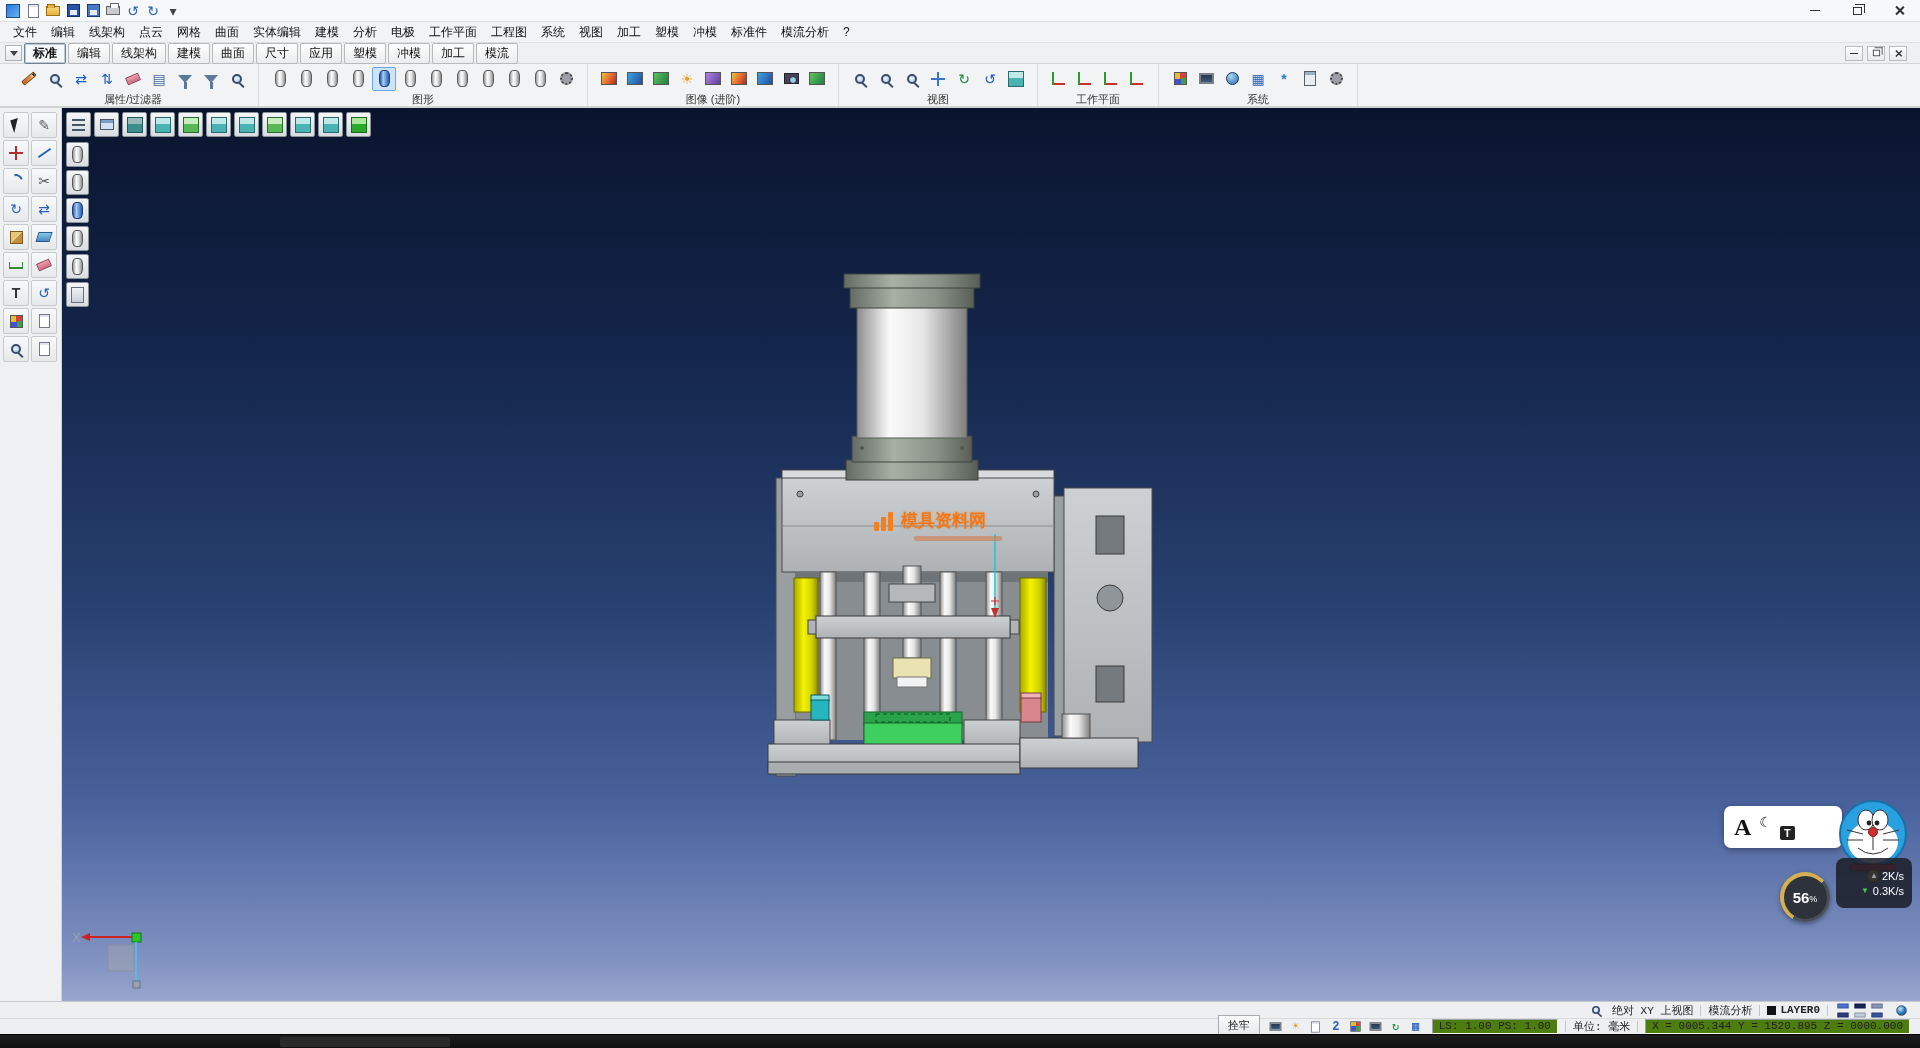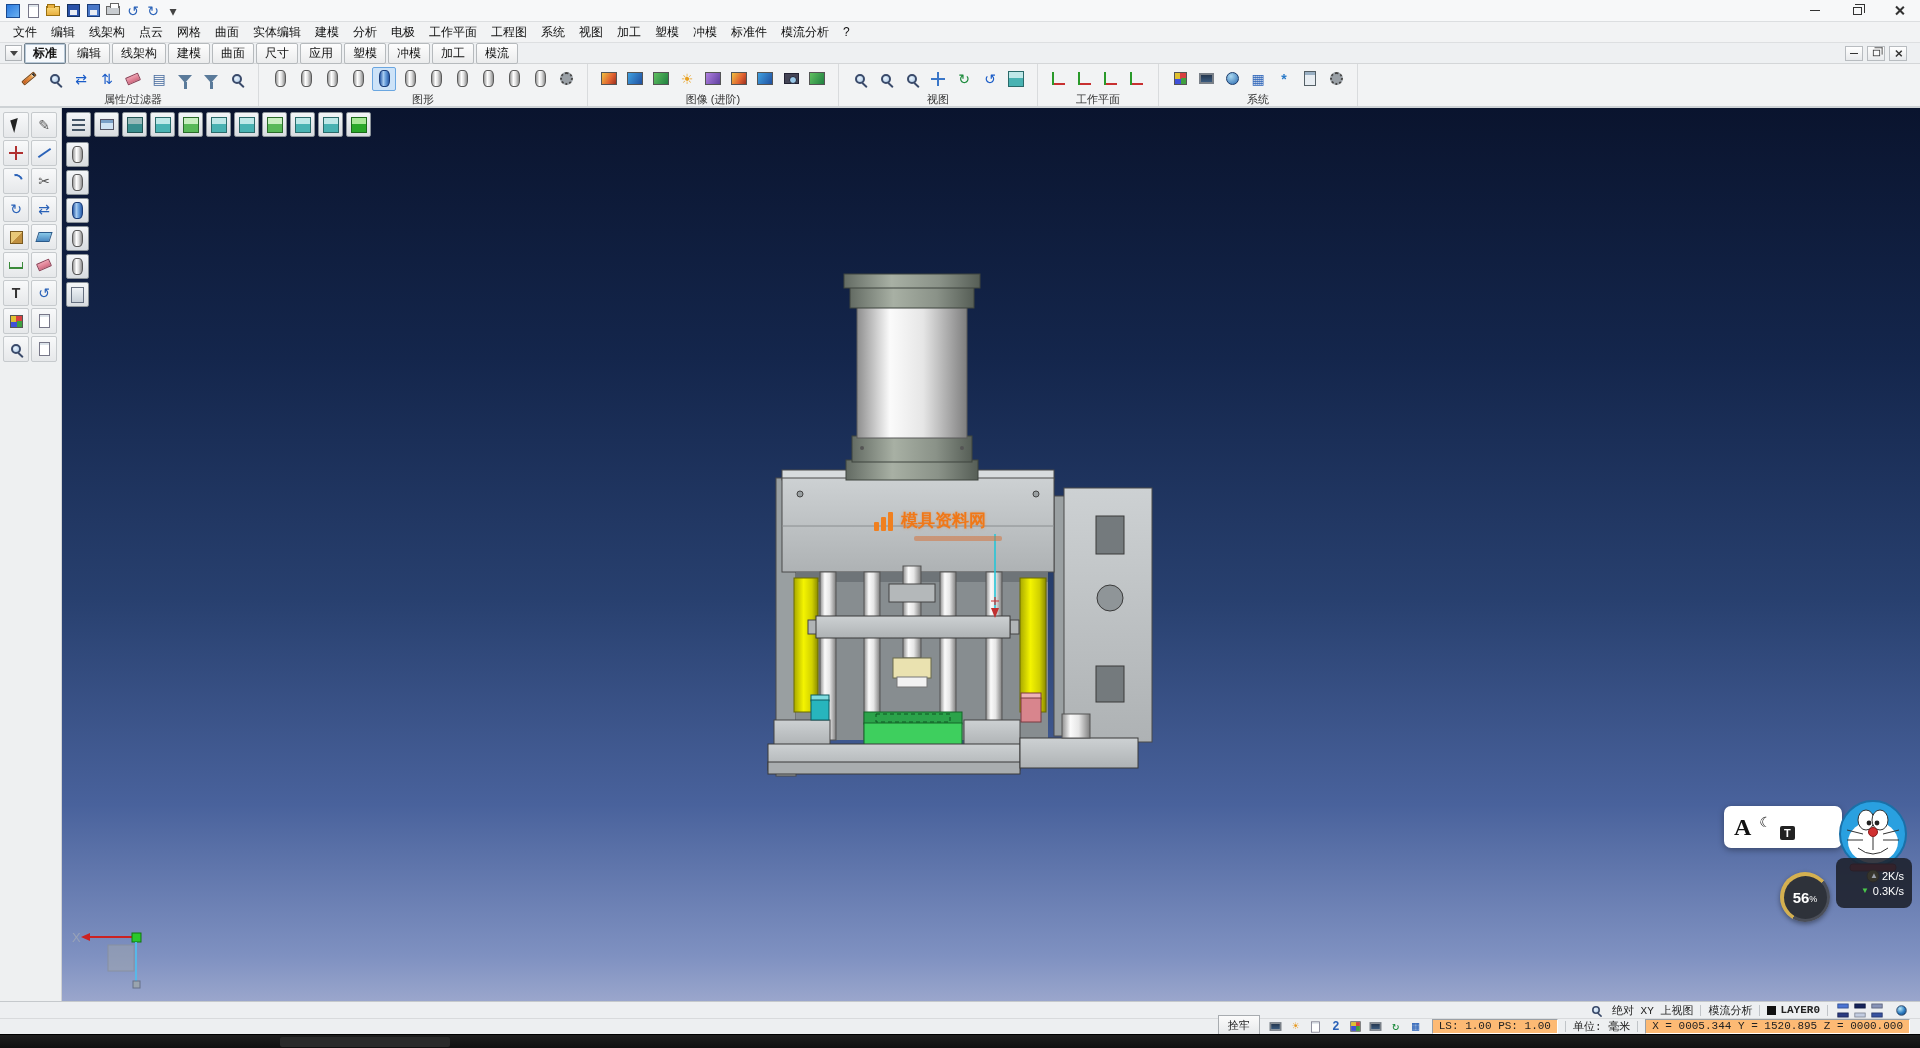--- a/index.html
+++ b/index.html
@@ -135,21 +135,21 @@
   .pct-in{width:43px;height:43px;border-radius:50%;background:#2e323a;color:#fff;display:flex;align-items:center;justify-content:center;font-size:15px;font-weight:bold;}
   .pctsign{font-size:9px;font-weight:normal;margin-top:4px;}
 
   
   .sb{position:absolute;left:0;width:100%;display:flex;align-items:center;justify-content:flex-end;gap:7px;font-size:11px;color:#222;background:#edeff1;padding-right:10px;font-family:Liberation Mono, monospace;}
   .sb1{top:1001px;height:17px;border-top:1px solid #c5c9cc;}
   .sb2{top:1018px;height:16px;border-top:1px solid #d8dadc;}
   .sb .ic{width:18px;height:14px;font-size:12px;}
   .sb .ic i{transform:scale(.8);}
   .sep{width:1px;height:11px;background:#c0c4c8;}
-  .inset{border:1px solid;border-color:#9aa0a6 #ffffff #ffffff #9aa0a6;background:#fdba74;padding:0 6px;line-height:13px;}
+  .inset{border:1px solid;border-color:#9aa0a6 #ffffff #ffffff #9aa0a6;background:#4d7c0f;padding:0 6px;line-height:13px;}
   .lockbtn{border:1px solid #a8acb0;background:linear-gradient(#fbfbfb,#e4e6e8);padding:4px 9px;line-height:13px;}
   .layer-chip{display:flex;align-items:center;font-weight:bold;}
   .layer-sq{width:9px;height:9px;background:#111;display:inline-block;margin-right:4px;}
   .sw-grid{display:grid;grid-template-columns:repeat(3,auto);gap:1px;}
   .sw-grid .ic{width:16px;height:8px;}
   .iconrow{display:flex;gap:2px;align-items:center;}
   .bbar{position:absolute;left:0;top:1034px;width:100%;height:14px;background:linear-gradient(#1e1e1e,#101010);border-top:1px solid #000;}
   .bbar .task{position:absolute;left:280px;top:2px;width:170px;height:10px;background:#2a2a2a;border-radius:2px;}
 </style>
 </head>

